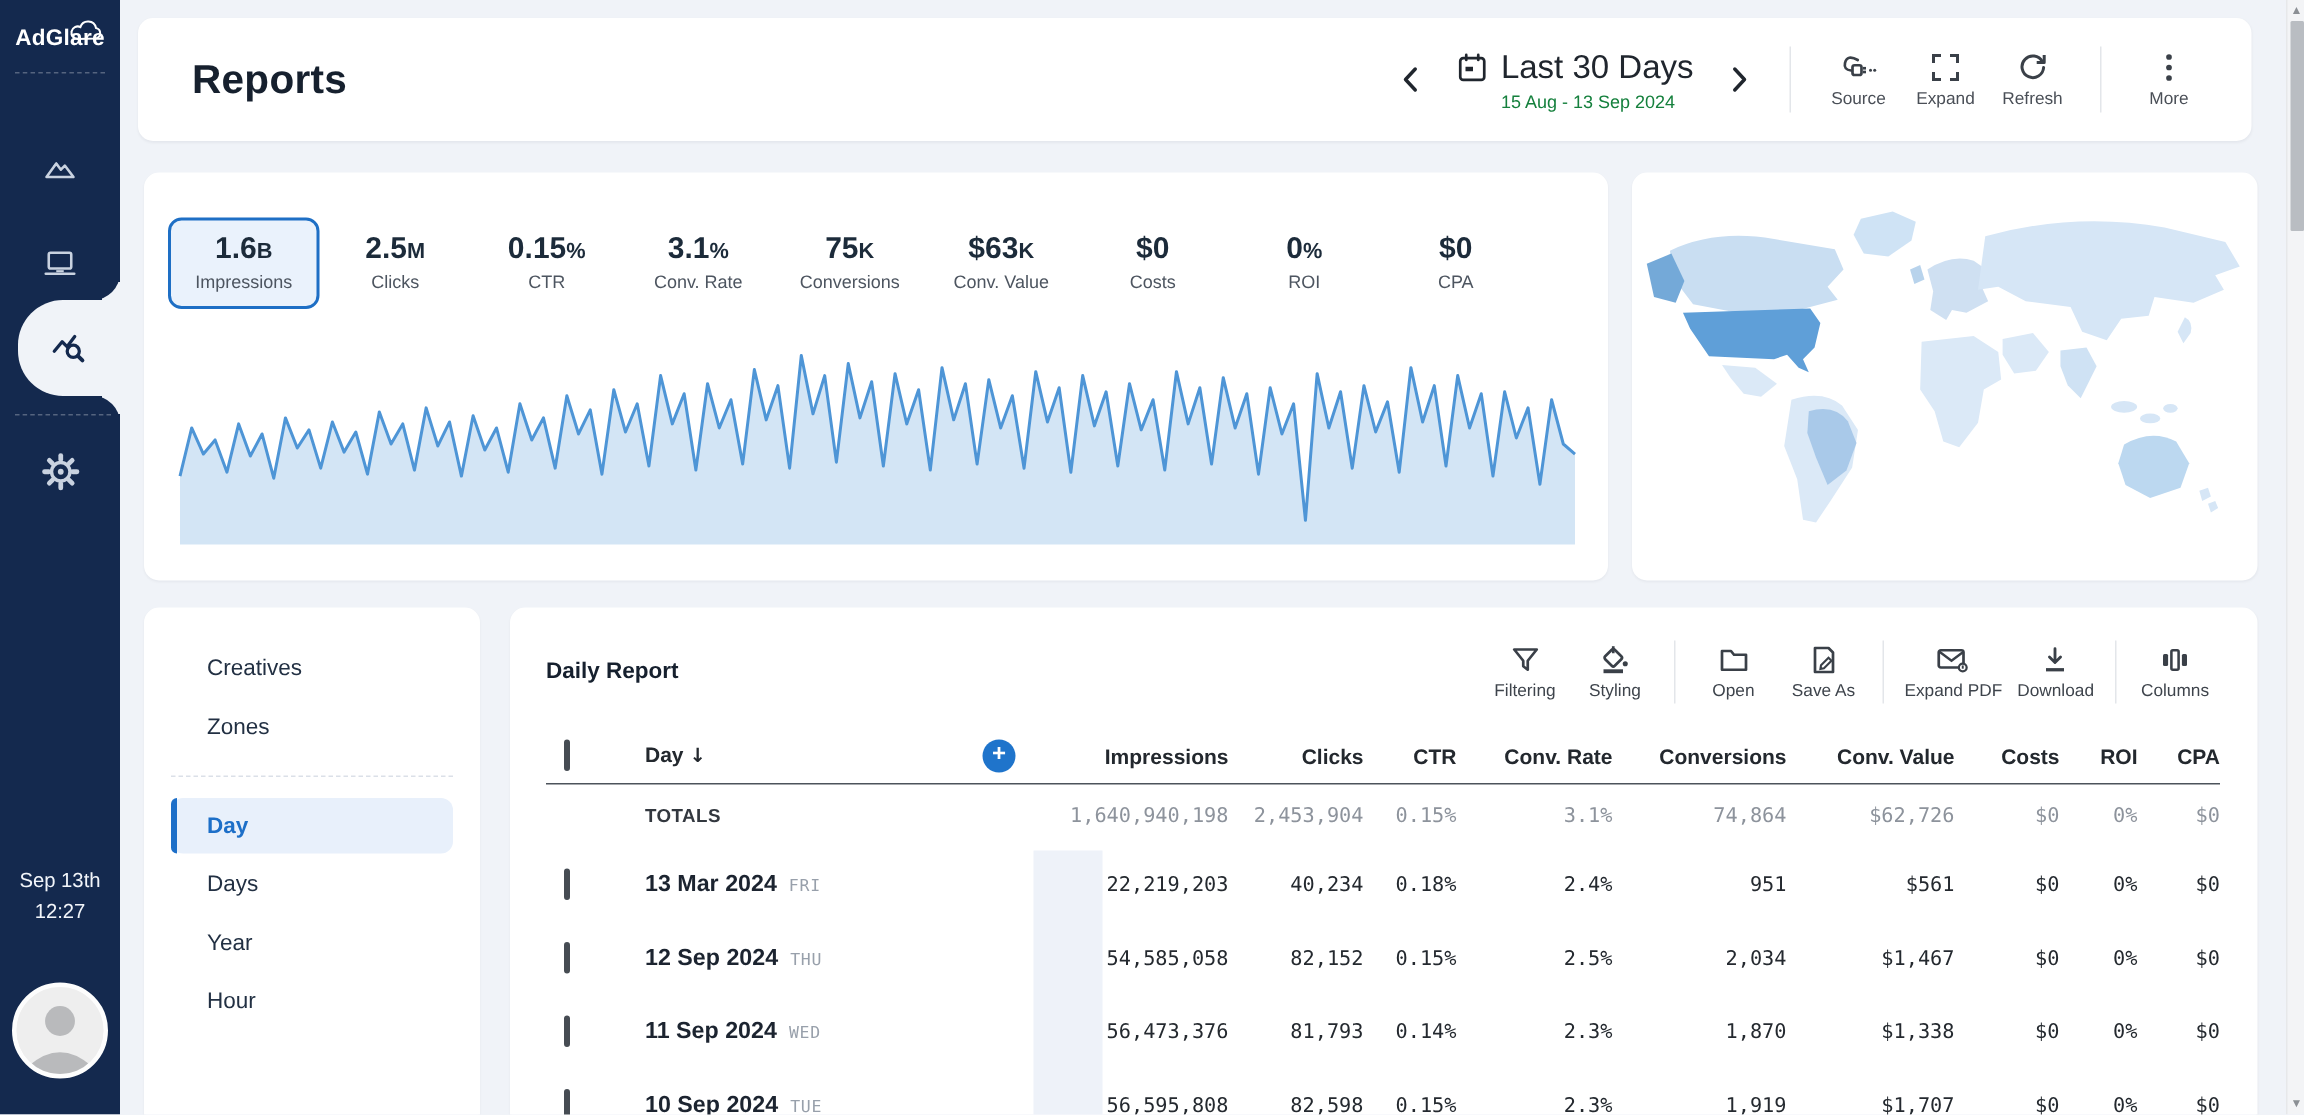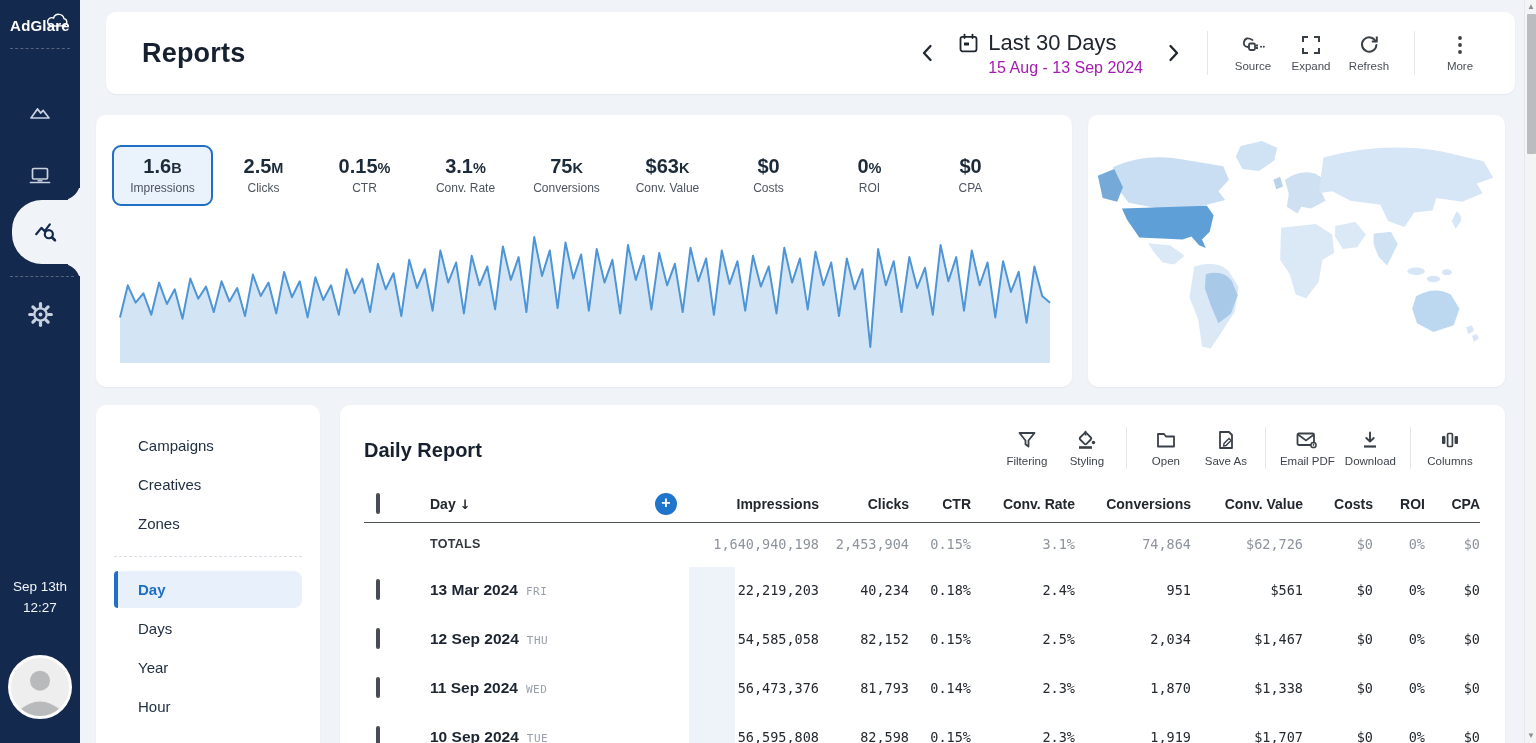--- a/index.html
+++ b/index.html
@@ -20,29 +20,29 @@
   .active-slot::after  { bottom:-18px; border-top-right-radius:18px; box-shadow:6px -6px 0 0 #f0f3f8; }
   .side-divider2 { position:absolute; top:276px; left:10px; right:6px; border-top:1px dashed rgba(255,255,255,.28); }
   .side-gear { position:absolute; top:284px; left:0; width:80px; height:60px; display:flex; align-items:center; justify-content:center; cursor:pointer; }
   .side-datetime { position:absolute; bottom:125px; width:80px; text-align:center; color:#f2f5fa; font-size:13.5px; line-height:21px; }
   .avatar { position:absolute; bottom:24px; left:8px; width:64px; height:64px; border-radius:50%; background:#efefef; border:3px solid #fdfdfd; overflow:hidden; cursor:pointer; }
 
   
   .card { position:absolute; background:#fff; border-radius:10px; box-shadow:0 1px 2px rgba(16,24,40,.05); }
 
   
-  .header-card { left:106px; top:12px; width:1409px; height:82px; display:flex; align-items:center; }
+  .header-card { left:92px; top:12px; width:1409px; height:82px; display:flex; align-items:center; }
   .page-title { font-size:27px; font-weight:bold; color:#16202e; margin-left:36px; letter-spacing:.2px; }
   .header-right { margin-left:auto; display:flex; align-items:center; margin-right:26px; }
   .chev-btn { width:34px; height:34px; display:flex; align-items:center; justify-content:center; cursor:pointer; }
   .date-range { display:flex; align-items:flex-start; margin:0 14px; cursor:pointer; }
   .date-range svg { margin-top:3px; }
   .date-texts { margin-left:9px; }
   .date-main { font-size:22px; color:#20262e; }
-  .date-sub { font-size:16px; color:#a21caf; margin-top:3px; }
+  .date-sub { font-size:12px; color:#15803d; margin-top:3px; }
   .hdr-divider { width:1px; height:44px; background:#e3e6ea; margin:0 16px; }
   .icon-btn { display:flex; flex-direction:column; align-items:center; justify-content:center; min-width:58px; padding:4px 6px; cursor:pointer; }
   .icon-btn .lbl { font-size:11.5px; color:#4a4f57; margin-top:5px; }
 
   
   .stats-card { left:96px; top:115px; width:976px; height:272px; }
   .stats-row { display:flex; padding:30px 14px 0 16px; }
   .stat-chip { width:101px; text-align:center; padding:8px 2px 9px 2px; border:2px solid transparent; border-radius:9px; cursor:pointer; }
   .stat-chip.selected { border-color:#1e6fc5; background:#eaf2fc; }
   .stat-value { font-size:20px; font-weight:600; color:#1c2b3a; }
@@ -58,21 +58,21 @@
   
   .nav-card { left:96px; top:405px; width:224px; height:380px; padding:20px 0; }
   .nav-item { position:relative; margin:2px 18px; padding:10px 0 10px 24px; font-size:15px; color:#223043; border-radius:8px; cursor:pointer; }
   .nav-item.active { background:#e8f0fb; color:#1d6fc8; font-weight:bold; }
   .nav-item.active::before { content:""; position:absolute; left:0; top:0; bottom:0; width:4px; background:#1d6fc8; border-radius:4px 0 0 4px; }
   .nav-sep { border-top:1px dashed #dbe0e8; margin:14px 18px; }
 
   
   .table-card { left:340px; top:405px; width:1165px; height:380px; padding:22px 25px 0 24px; }
   .table-top { display:flex; align-items:flex-start; }
-  .table-title { font-size:20px; font-weight:bold; color:#16202e; margin-top:12px; }
+  .table-title { font-size:15px; font-weight:bold; color:#16202e; margin-top:12px; }
   .toolbar { margin-left:auto; display:flex; align-items:center; }
   .tb-btn { display:flex; flex-direction:column; align-items:center; min-width:60px; padding:2px 5px; cursor:pointer; }
   .tb-btn .lbl { font-size:11.5px; color:#3e444c; margin-top:5px; }
   .tb-div { width:1px; height:42px; background:#e3e6ea; margin:0 9px; }
 
   .tgrid { display:grid; grid-template-columns:44px 235px 46px 130px 90px 62px 104px 116px 112px 70px 52px 55px; align-items:center; }
   .thead { margin-top:16px; height:38px; border-bottom:1px solid #4d535b; }
   .th { font-size:14px; font-weight:bold; color:#23282e; text-align:right; }
   .th.left { text-align:left; }
   .sort-arrow { font-family:"DejaVu Sans", sans-serif; font-size:13px; margin-left:4px; color:#23282e; }
@@ -294,21 +294,20 @@
     <ellipse cx="334" cy="146" rx="9" ry="4" fill="#d6e6f6"></ellipse>
     <ellipse cx="352" cy="154" rx="7" ry="3.4" fill="#d6e6f6"></ellipse>
     <ellipse cx="366" cy="147" rx="5" ry="3" fill="#d6e6f6"></ellipse>
     <path d="M376 84 q6 3 4 11 l-5 7 -4-8 Z" fill="#d6e6f6"></path>
     <path d="M334 172 q19-11 36-2 l9 15 -6 17 -21 7 -17-9 -5-15 Z" fill="#bcd8f0"></path>
     <path d="M386 204 l6-2 2 6 -6 3 Z M392 213 l5-2 2 5 -5 3 Z" fill="#d6e6f6"></path>
   </svg>
 </section>
 
 <section class="card nav-card" id="nav-card">
-    <div class="nav-item">Campaigns</div>
     <div class="nav-item">Creatives</div>
     <div class="nav-item">Zones</div>
     <div class="nav-sep"></div>
     <div class="nav-item active">Day</div>
     <div class="nav-item">Days</div>
     <div class="nav-item">Year</div>
     <div class="nav-item">Hour</div>
   </section>
 
 <section class="card table-card">
@@ -345,21 +344,21 @@
         <span class="lbl">Save As</span>
       </div>
       <div class="tb-div"></div>
       <div class="tb-btn">
         <svg width="22" height="20" viewBox="0 0 22 20">
           <rect x="1.5" y="3.5" width="16.5" height="11.5" rx="1.4" fill="none" stroke="#3a4048" stroke-width="1.8"></rect>
           <path d="M2 4.5 l8 6 8-6" fill="none" stroke="#3a4048" stroke-width="1.6"></path>
           <circle cx="17.5" cy="15" r="2.6" fill="#fff" stroke="#3a4048" stroke-width="1.5"></circle>
           <path d="M17.5 13.6 v2.2" stroke="#3a4048" stroke-width="1.3"></path>
         </svg>
-        <span class="lbl">Email PDF</span>
+        <span class="lbl">Expand PDF</span>
       </div>
       <div class="tb-btn">
         <svg width="20" height="20" viewBox="0 0 20 20">
           <path d="M10 2.5 v9 M6.3 8 L10 11.7 13.7 8" fill="none" stroke="#3a4048" stroke-width="1.9" stroke-linecap="round" stroke-linejoin="round"></path>
           <line x1="4" y1="16.5" x2="16" y2="16.5" stroke="#3a4048" stroke-width="2.2"></line>
         </svg>
         <span class="lbl">Download</span>
       </div>
       <div class="tb-div"></div>
       <div class="tb-btn">

